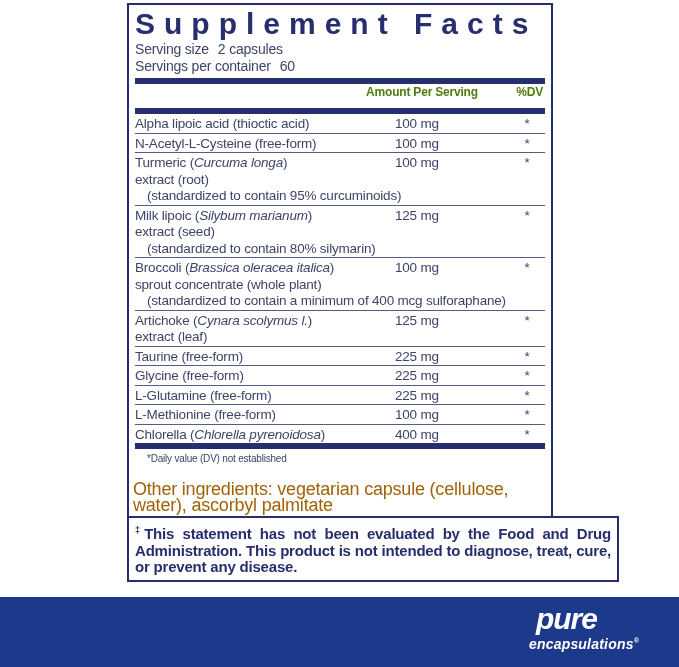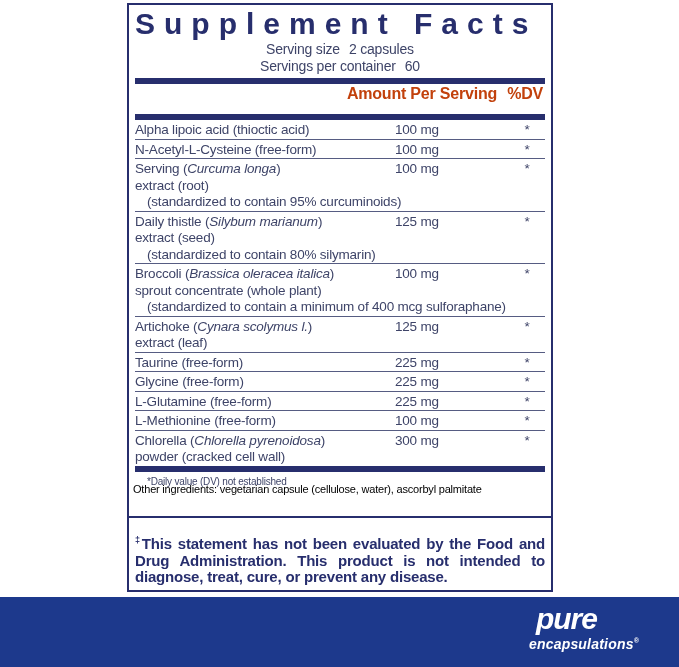--- a/index.html
+++ b/index.html
@@ -11,53 +11,53 @@
   .facts-box{
     position:absolute;left:127px;top:3px;width:426px;height:576px;
     box-sizing:border-box;border:2px solid #272e6d;background:#fff;
     padding:0 6px;
   }
   .facts-title{
     margin:2px 0 0 0;font-size:30px;line-height:34px;font-weight:bold;
     color:#272e6d;letter-spacing:9px;white-space:nowrap;
   }
   .serving-line{
-    font-size:14px;line-height:17px;color:#3e4468;letter-spacing:-0.2px;text-align:center;
+    font-size:14px;line-height:17px;color:#3e4468;letter-spacing:-0.2px;
   }
   .serving-line .val{margin-left:9px;}
   .bar{height:6px;background:#272e6d;}
   .bar.top{margin-top:3px;}
   .col-header{
-    position:relative;height:15px;padding-top:15px;
-    font-size:16px;font-weight:bold;color:#c2410c;letter-spacing:-0.2px;
+    position:relative;height:15px;padding-top:9px;
+    font-size:12px;font-weight:bold;color:#4d7c0f;letter-spacing:-0.2px;
   }
   .col-header .amount-h{position:absolute;left:202px;width:170px;text-align:center;top:1px;}
   .col-header .dv-h{position:absolute;right:2px;top:1px;}
   
   .rows{}
   .row{
     position:relative;padding:2px 0 0 0;border-bottom:1px solid #565c82;
     font-size:13.5px;line-height:16.5px;color:#3e4468;letter-spacing:-0.2px;
   }
   .row:last-child{border-bottom:none;}
   .row .line.indent{padding-left:12px;}
   .row .amt{position:absolute;top:2px;left:260px;width:114px;text-align:left;}
   .row .dv{position:absolute;top:2px;left:374px;width:36px;text-align:center;}
   .footnote{
     font-size:10px;line-height:16px;color:#3e4468;padding:2px 0 0 12px;letter-spacing:-0.2px;
   }
   
   .other-ingredients{
     position:absolute;left:133px;top:481px;width:430px;
-    font-size:11px;line-height:16px;color:#000000;letter-spacing:-0.2px;
+    font-size:18px;line-height:16px;color:#a16207;letter-spacing:-0.2px;
   }
   
   .disclaimer-box{
-    position:absolute;left:127px;top:516px;width:426px;box-sizing:border-box;
-    border:2px solid #272e6d;padding:18px 6px 4px 6px;background:#fff;
+    position:absolute;left:127px;top:516px;width:492px;box-sizing:border-box;
+    border:2px solid #272e6d;padding:8px 6px 4px 6px;background:#fff;
   }
   .disclaimer-text{
     font-size:15px;line-height:16.5px;font-weight:bold;color:#272e6d;
     text-align:justify;letter-spacing:-0.2px;
   }
   .disclaimer-text sup{font-size:9px;vertical-align:top;line-height:1;}
   
   .brand-bar{
     position:absolute;left:0;top:597px;width:679px;height:70px;background:#1d398c;
   }
@@ -105,30 +105,30 @@
       </div>
       <div class="row">
         <div class="name">
           <div class="line"><span>N-Acetyl-L-Cysteine (free-form)</span></div>
         </div>
         <div class="amt">100 mg</div>
         <div class="dv">*</div>
       </div>
       <div class="row">
         <div class="name">
-          <div class="line"><span>Serving (</span><i>Curcuma longa</i><span>)</span></div>
+          <div class="line"><span>Turmeric (</span><i>Curcuma longa</i><span>)</span></div>
           <div class="line"><span>extract (root)</span></div>
           <div class="line indent"><span>(standardized to contain 95% curcuminoids)</span></div>
         </div>
         <div class="amt">100 mg</div>
         <div class="dv">*</div>
       </div>
       <div class="row">
         <div class="name">
-          <div class="line"><span>Daily thistle (</span><i>Silybum marianum</i><span>)</span></div>
+          <div class="line"><span>Milk lipoic (</span><i>Silybum marianum</i><span>)</span></div>
           <div class="line"><span>extract (seed)</span></div>
           <div class="line indent"><span>(standardized to contain 80% silymarin)</span></div>
         </div>
         <div class="amt">125 mg</div>
         <div class="dv">*</div>
       </div>
       <div class="row">
         <div class="name">
           <div class="line"><span>Broccoli (</span><i>Brassica oleracea italica</i><span>)</span></div>
           <div class="line"><span>sprout concentrate (whole plant)</span></div>
@@ -169,23 +169,22 @@
       <div class="row">
         <div class="name">
           <div class="line"><span>L-Methionine (free-form)</span></div>
         </div>
         <div class="amt">100 mg</div>
         <div class="dv">*</div>
       </div>
       <div class="row">
         <div class="name">
           <div class="line"><span>Chlorella (</span><i>Chlorella pyrenoidosa</i><span>)</span></div>
-          <div class="line"><span>powder (cracked cell wall)</span></div>
-        </div>
-        <div class="amt">300 mg</div>
+        </div>
+        <div class="amt">400 mg</div>
         <div class="dv">*</div>
       </div>
     </div>
 
   <div class="bar"></div>
 
   <div class="footnote">*Daily value (DV) not established</div>
 </div>
 
 <div class="other-ingredients">Other ingredients: vegetarian capsule (cellulose, water), ascorbyl palmitate</div>

